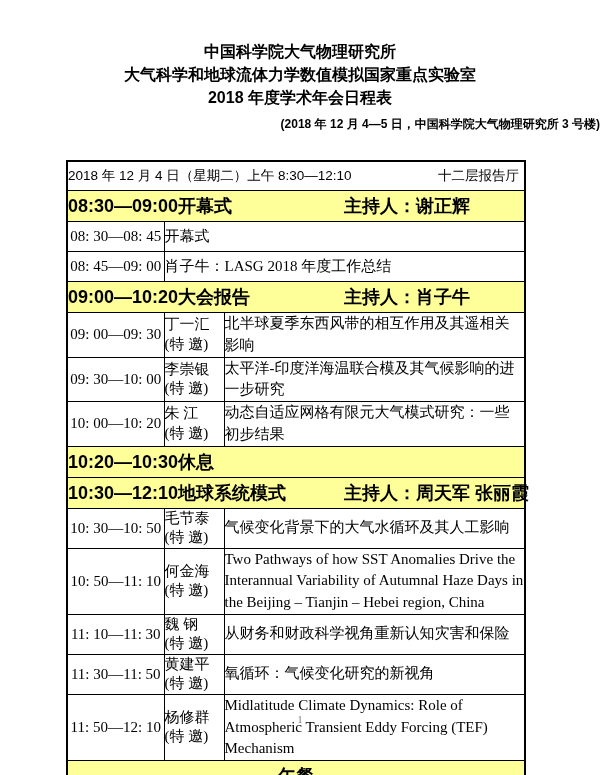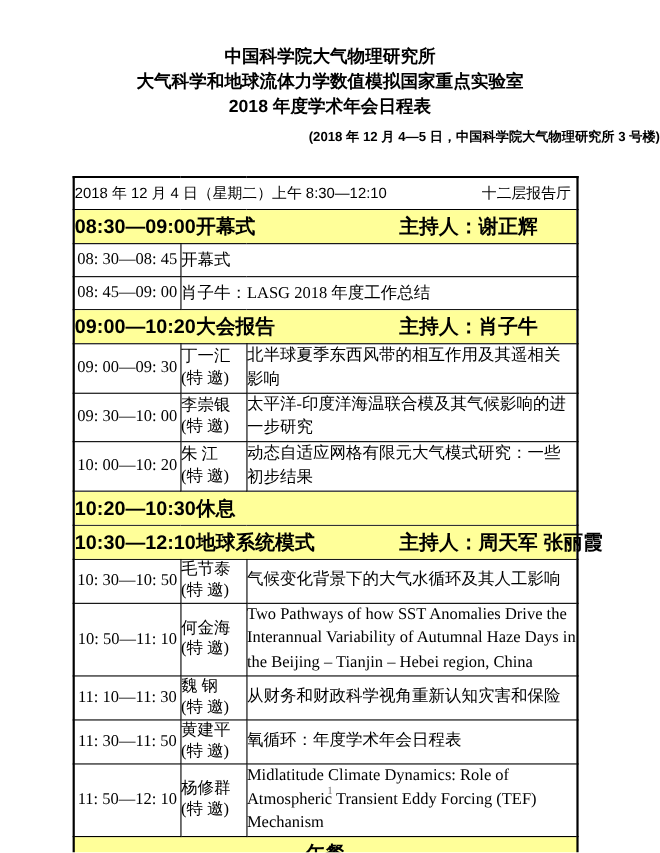--- a/index.html
+++ b/index.html
@@ -67,21 +67,21 @@
     font-family: "Liberation Sans", sans-serif;
     font-weight: bold;
     font-size: 18px;
     position: relative;
     padding-left: 4px;
     white-space: nowrap;
   }
   .r-session .s-time { display: inline-block; min-width: 100px; }
   .r-session .s-chair {
     position: absolute;
-    left: 295px;
+    left: 276px;
     top: 50%;
     transform: translateY(-50%);
     white-space: nowrap;
   }
 
   
   .r-item2 td, .r-item3 td {
     font-family: "Liberation Serif", serif;
     font-size: 15px;
     background: #ffffff;
@@ -215,21 +215,21 @@
             <div>(特 邀)</div>
           </td>
           <td class="cell-title">从财务和财政科学视角重新认知灾害和保险</td>
         </tr>
         <tr class="r-item3">
           <td class="cell-time">11: 30—11: 50</td>
           <td class="cell-speaker">
             <div>黄建平</div>
             <div>(特 邀)</div>
           </td>
-          <td class="cell-title">氧循环：年度学术年会日程表</td>
+          <td class="cell-title">氧循环：气候变化研究的新视角</td>
         </tr>
         <tr class="r-item3">
           <td class="cell-time">11: 50—12: 10</td>
           <td class="cell-speaker">
             <div>杨修群</div>
             <div>(特 邀)</div>
           </td>
           <td class="cell-title">Midlatitude Climate Dynamics: Role of Atmospheric Transient Eddy Forcing (TEF) Mechanism</td>
         </tr>
         <tr class="r-banner">

